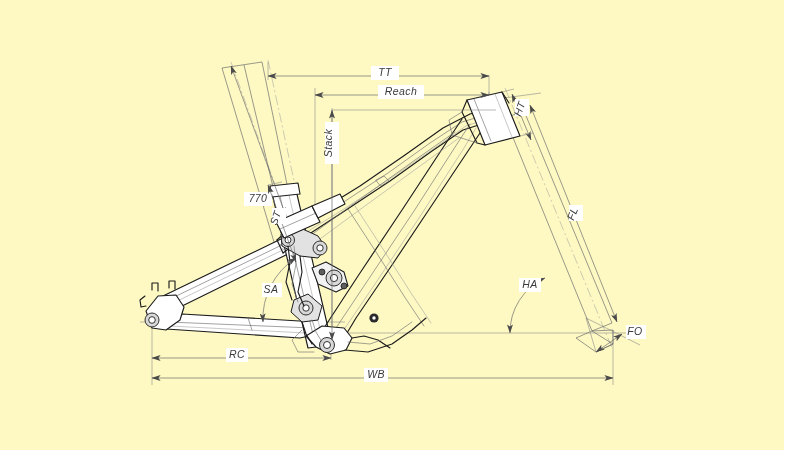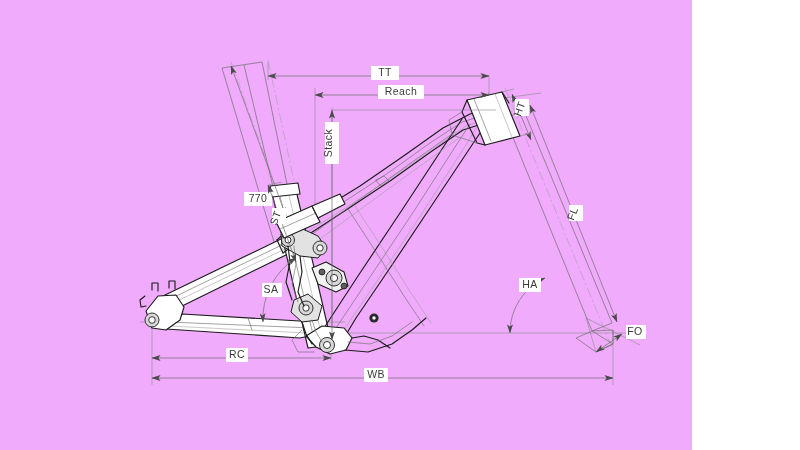--- a/index.html
+++ b/index.html
@@ -2,25 +2,26 @@
 <html><head>
 <meta charset="utf-8">
 <style>
   html, body {
     margin: 0;
     padding: 0;
     background: #ffffff;
   }
   #canvas {
     position: relative;
-    width: 692px;
+    width: 784px;
     height: 450px;
-    background: #f0abfc;
+    background: #fef9c3;
     overflow: hidden;
     font-family: "Liberation Sans", sans-serif;
+    font-style: italic;
   }
   #drawing {
     position: absolute;
     left: 0;
     top: 0;
     width: 800px;
     height: 450px;
   }
   
   .dim    { stroke: #6f6f6f; stroke-width: 0.7; fill: none; }

